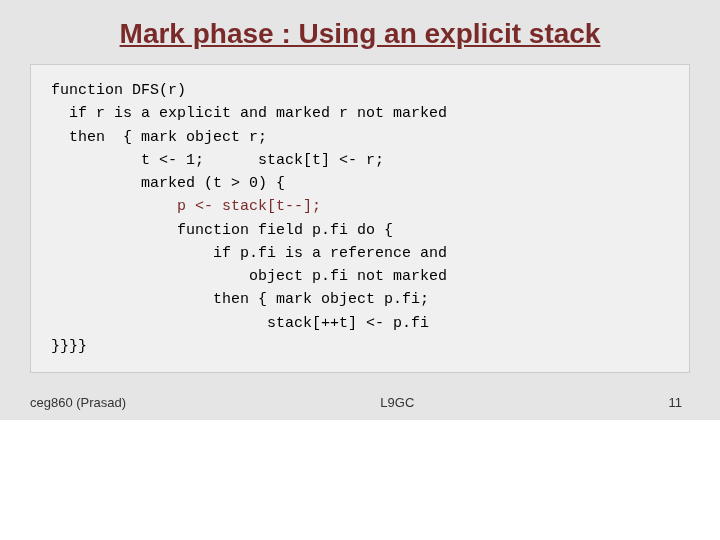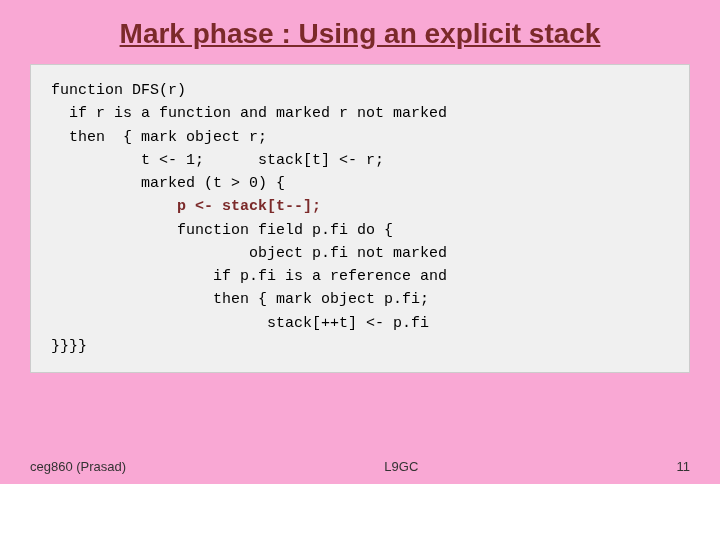--- a/index.html
+++ b/index.html
@@ -7,22 +7,22 @@
     body {
       width: 720px;
       height: 540px;
       background: #ffffff;
       font-family: Arial, Helvetica, sans-serif;
       overflow: hidden;
     }
 
     .slide {
       width: 720px;
-      height: 484px;
-      background: #f9a8d4;
+      height: 420px;
+      background: #e5e5e5;
       position: relative;
       padding: 18px 30px 18px 30px;
     }
 
     .title {
       font-size: 28px;
       font-weight: bold;
       color: #7b2a2a;
       text-decoration: underline;
       text-align: center;
@@ -45,53 +45,53 @@
       display: block;
     }
 
     .kw { font-weight: normal; }
     .normal { font-weight: normal; }
 
     .footer {
       position: absolute;
       bottom: 10px;
       left: 0;
-      right: 0;
+      right: 8px;
       display: flex;
       justify-content: space-between;
       padding: 0 30px;
       font-size: 13px;
       color: #333333;
     }
   </style>
 </head>
 <body>
 
 <div class="slide">
   <div class="title">Mark phase : Using an explicit stack</div>
 
   <div class="code-box">
 
     <span class="code-line"><span class="normal">function DFS(r)</span></span>
 
-    <span class="code-line">  <span class="kw">if</span><span class="normal"> r is a function </span><span class="kw">and</span><span class="normal"> marked r </span><span class="kw">not</span><span class="normal"> marked</span></span>
+    <span class="code-line">  <span class="kw">if</span><span class="normal"> r is a explicit </span><span class="kw">and</span><span class="normal"> marked r </span><span class="kw">not</span><span class="normal"> marked</span></span>
 
     <span class="code-line">  <span class="kw">then</span><span class="normal">  { mark object r;</span></span>
 
     <span class="code-line">          <span class="normal">t &lt;- 1;      stack[t] &lt;- r;</span></span>
 
     <span class="code-line">          <span class="kw">marked</span><span class="normal"> (t &gt; 0) {</span></span>
 
-    <span class="code-line">              <span class="normal" style="color:#7b2a2a;font-weight:bold;">p &lt;- stack[t--];</span></span>
+    <span class="code-line">              <span class="normal" style="color:#7b2a2a;">p &lt;- stack[t--];</span></span>
 
     <span class="code-line">              <span class="kw">function</span><span class="normal"> field p.fi do {</span></span>
 
+    <span class="code-line">                  <span class="kw">if</span><span class="normal"> p.fi is a reference </span><span class="kw">and</span></span>
+
     <span class="code-line">                      <span class="normal">object p.fi </span><span class="kw">not</span><span class="normal"> marked</span></span>
-
-    <span class="code-line">                  <span class="kw">if</span><span class="normal"> p.fi is a reference </span><span class="kw">and</span></span>
 
     <span class="code-line">                  <span class="kw">then</span><span class="normal"> { mark object p.fi;</span></span>
 
     <span class="code-line">                        <span class="normal">stack[++t] &lt;- p.fi</span></span>
 
     <span class="code-line"><span class="normal">}}}}</span></span>
   </div>
 
   <div class="footer">
     <span>ceg860 (Prasad)</span>

